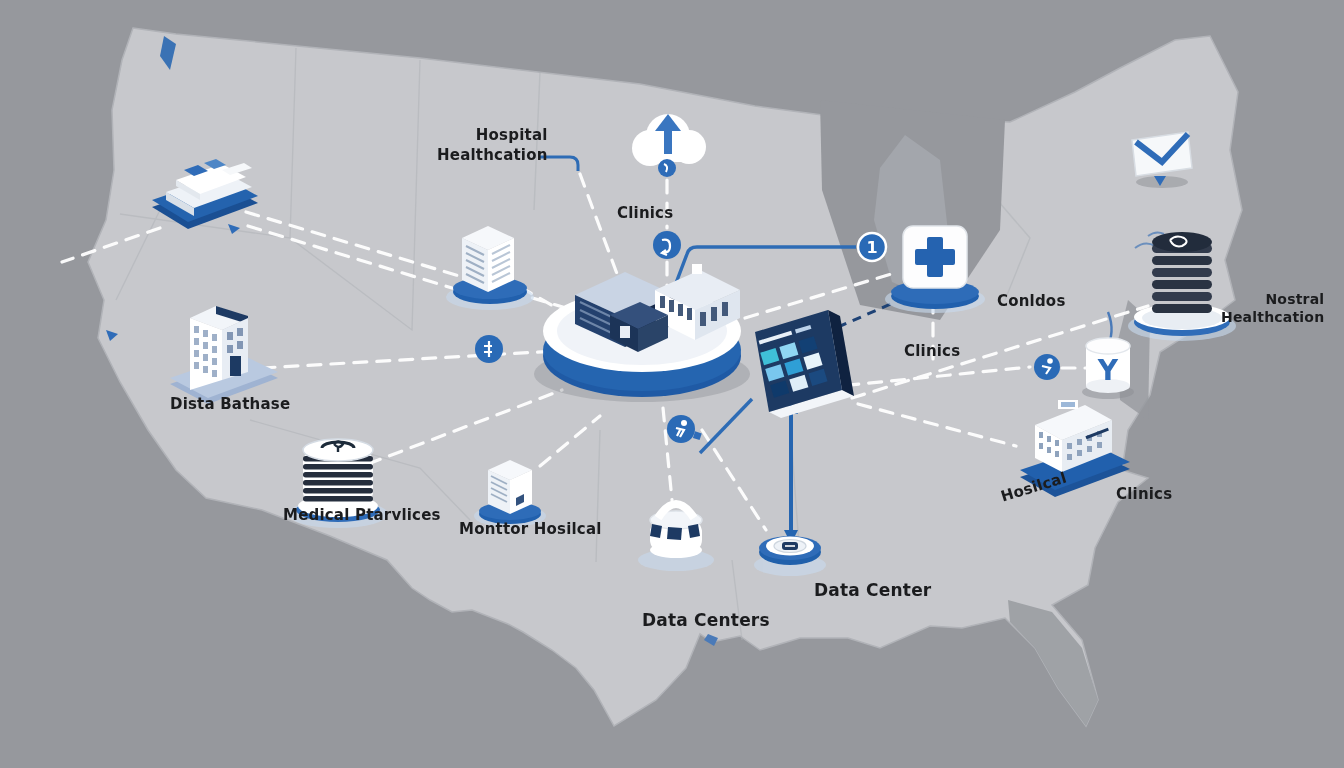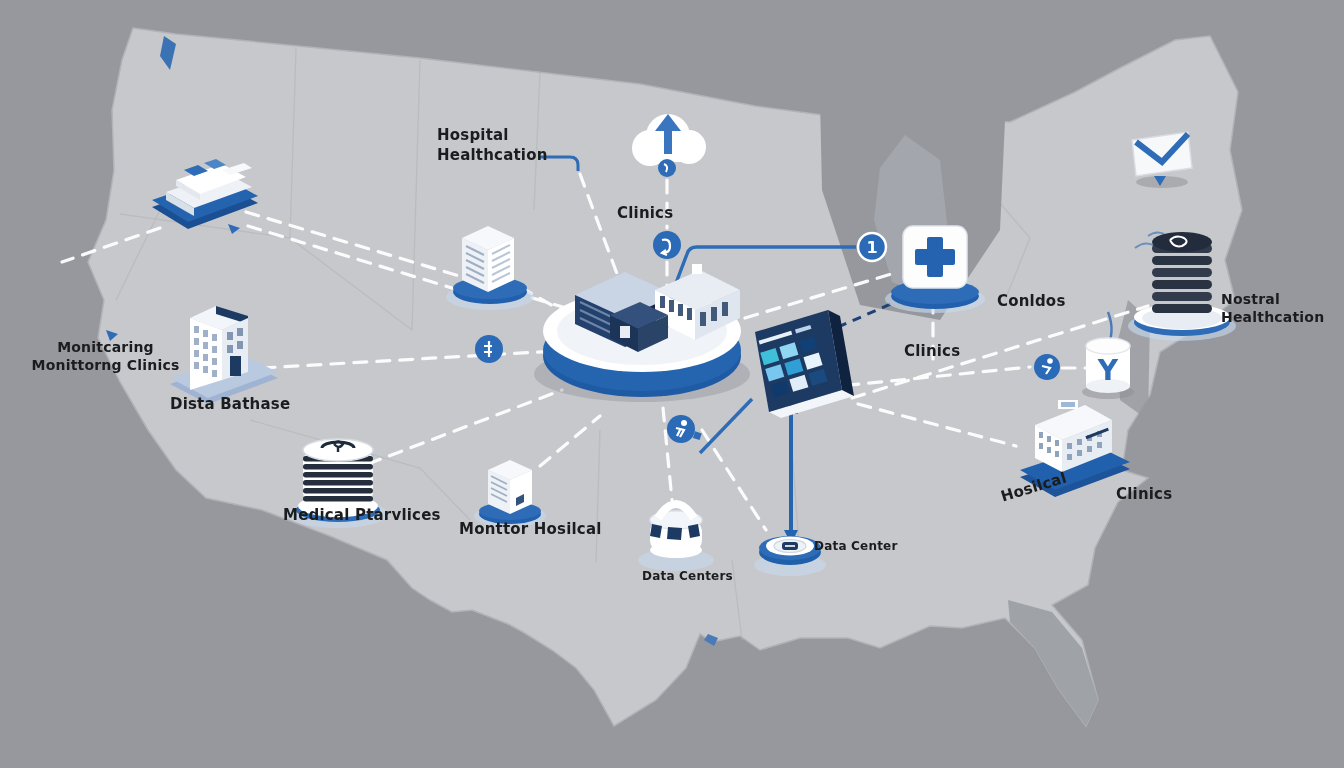--- a/index.html
+++ b/index.html
@@ -2,24 +2,24 @@
 <html><head>
 <meta charset="utf-8">
 <style>
   html,body{margin:0;padding:0;background:#96989d;}
   #stage{position:relative;width:1344px;height:768px;overflow:hidden;
          font-family:"DejaVu Sans","Liberation Sans",sans-serif;}
   #map-svg{position:absolute;left:0;top:0;}
   .lbl{position:absolute;font-weight:700;color:#1b1c1e;white-space:nowrap;
        font-size:15px;line-height:1.3;letter-spacing:.2px;}
   .lbl.center{text-align:center;}
-  .lbl.big{font-size:12px;}
+  .lbl.big{font-size:17px;margin-top:40px;}
   .lbl.small{font-size:14px;}
   .lbl.tilt{transform:rotate(-17deg);}
-  .lbl div{white-space:nowrap;}
+  .lbl div{white-space:nowrap;text-align:right;}
 </style>
 </head>
 <body>
 
 <div id="stage">
 
 <svg id="map-svg" width="1344" height="768" viewBox="0 0 1344 768">
 
   <rect x="0" y="0" width="1344" height="768" fill="#96989d"></rect>
 
@@ -347,24 +347,20 @@
   </g>
 </svg>
 
 <div class="lbl" style="left:437px;top:126px;">
   <div>Hospital</div>
   <div>Healthcation</div>
 </div>
 
 <div class="lbl" style="left:617px;top:204px;">Clinics</div>
 
-<div class="lbl center small" style="left:18px;top:338px;width:175px;">
-  <div>Monitcaring</div>
-  <div>Monittorng Clinics</div>
-</div>
 
 <div class="lbl" style="left:170px;top:395px;text-align:right;">Dista Bathase</div>
 
 <div class="lbl" style="left:283px;top:506px;">Medical Ptarvlices</div>
 
 <div class="lbl" style="left:459px;top:520px;">Monttor Hosilcal</div>
 
 <div class="lbl big" style="left:642px;top:569px;">Data Centers</div>
 
 <div class="lbl big" style="left:814px;top:539px;">Data Center</div>

